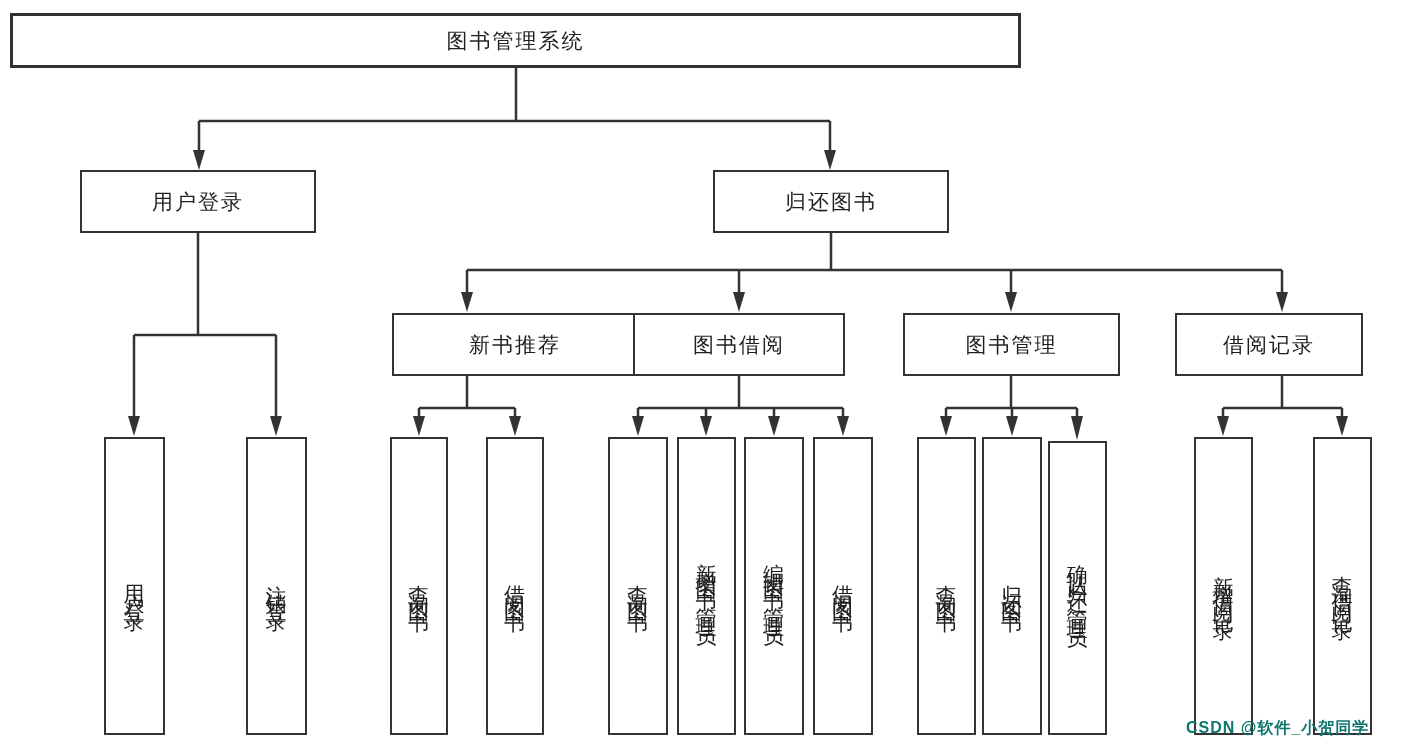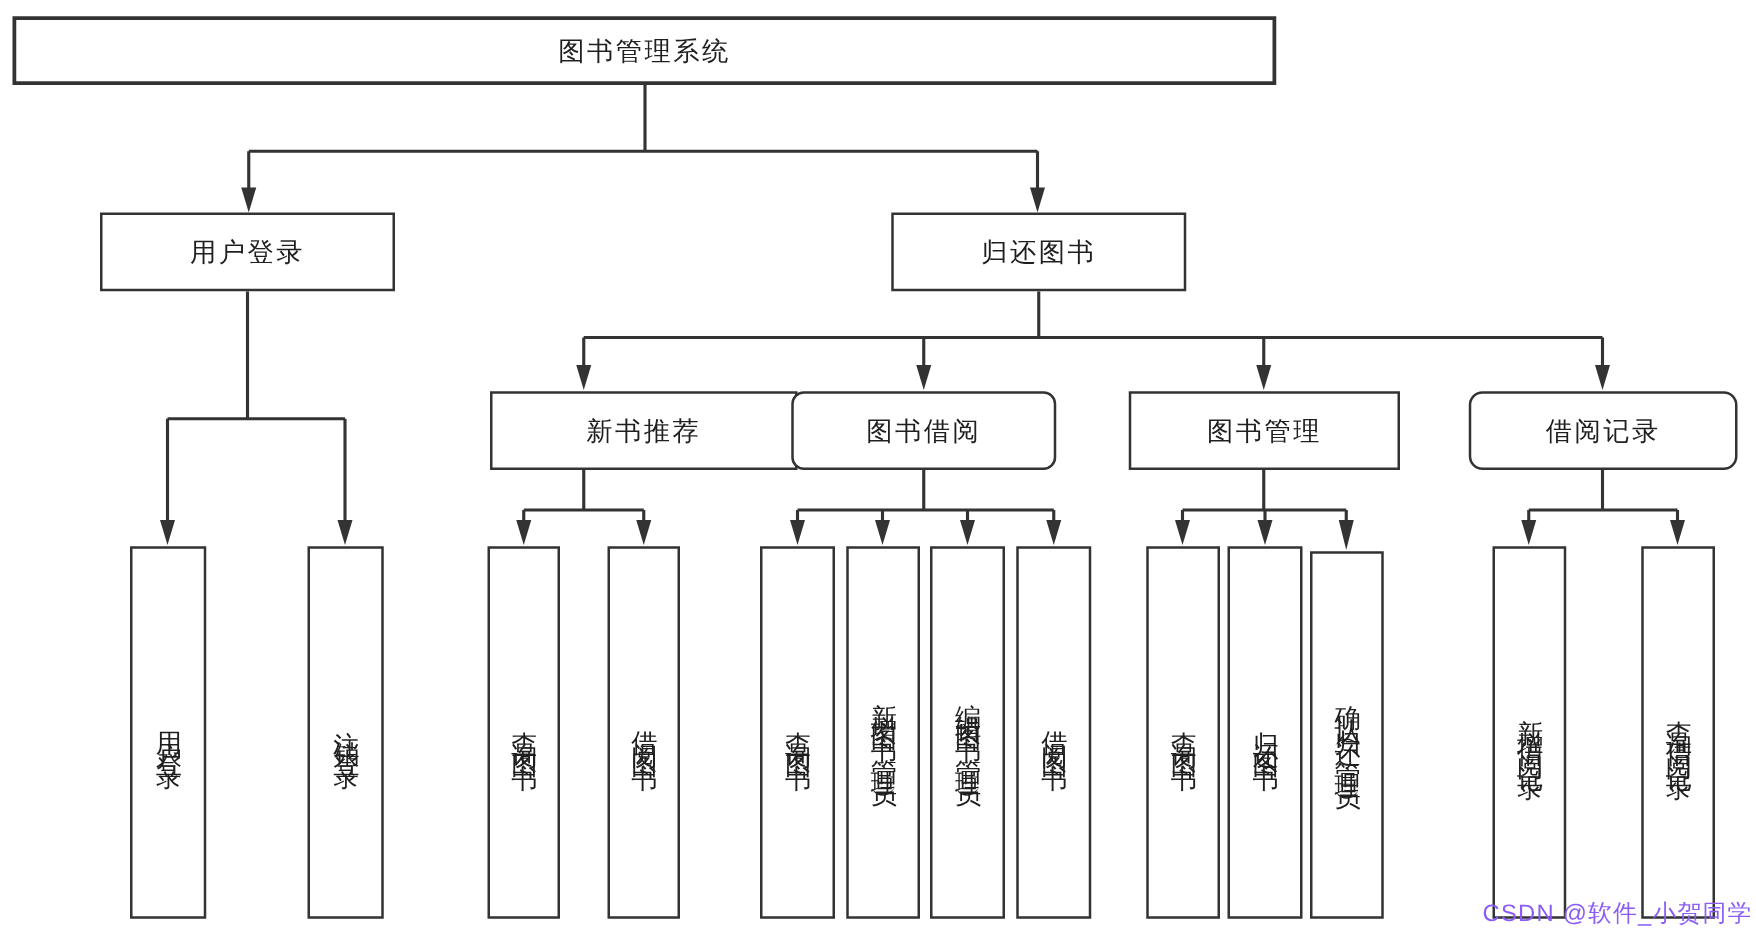--- a/index.html
+++ b/index.html
@@ -39,45 +39,46 @@
     text-orientation: mixed;
     letter-spacing: 9px;
     white-space: normal;
     line-height: 1;
   }
   
   .n-root   { left:10px;  top:13px;  width:1011px; height:55px; }
   .n-ulogin { left:80px;  top:170px; width:236px;  height:63px; }
   .n-bmgmt  { left:713px; top:170px; width:236px;  height:63px; }
   .n-rec    { left:362px; top:313px; width:246px;  height:63px;margin-left:30px; }
-  .n-bb     { left:633px; top:313px; width:212px;  height:63px;border-radius:10px; }
+  .n-bb     { left:633px; top:313px; width:212px;  height:63px; }
   .n-cb     { left:903px; top:313px; width:217px;  height:63px; }
-  .n-br     { left:1175px;top:313px; width:215px;  height:63px;border-radius:11px; }
+  .n-br     { left:1175px;top:313px; width:188px;  height:63px; }
   .l-a1 { left:104px;  top:437px; width:61px; height:298px; }
   .l-a2 { left:246px;  top:437px; width:61px; height:298px; }
   .l-b1 { left:390px;  top:437px; width:58px; height:298px; }
   .l-b2 { left:486px;  top:437px; width:58px; height:298px; }
   .l-c1 { left:608px;  top:437px; width:60px; height:298px; }
   .l-c2 { left:677px;  top:437px; width:59px; height:298px; }
   .l-c3 { left:744px;  top:437px; width:60px; height:298px; }
   .l-c4 { left:813px;  top:437px; width:60px; height:298px; }
   .l-d1 { left:917px;  top:437px; width:59px; height:298px; }
   .l-d2 { left:982px;  top:437px; width:60px; height:298px; }
   .l-d3 { left:1048px; top:441px; width:59px; height:294px; }
   .l-e1 { left:1194px; top:437px; width:59px; height:298px; }
   .l-e2 { left:1313px; top:437px; width:59px; height:298px; }
   .watermark {
     position: absolute;
     left: 1186px;
     top: 718px;
-    font-size: 19px;
-    color: #8b5cf6;
+    font-size: 16px;
+    color: #0f766e;
     letter-spacing: 1px;
     white-space: nowrap;
     z-index: 5;
+    font-weight: bold;
   }
 </style>
 </head>
 <body>
 
 <div class="canvas">
 
   <svg class="connectors" viewBox="0 0 1405 747" xmlns="http://www.w3.org/2000/svg">
     <g stroke="#333333" stroke-width="2.5" fill="none">
 

